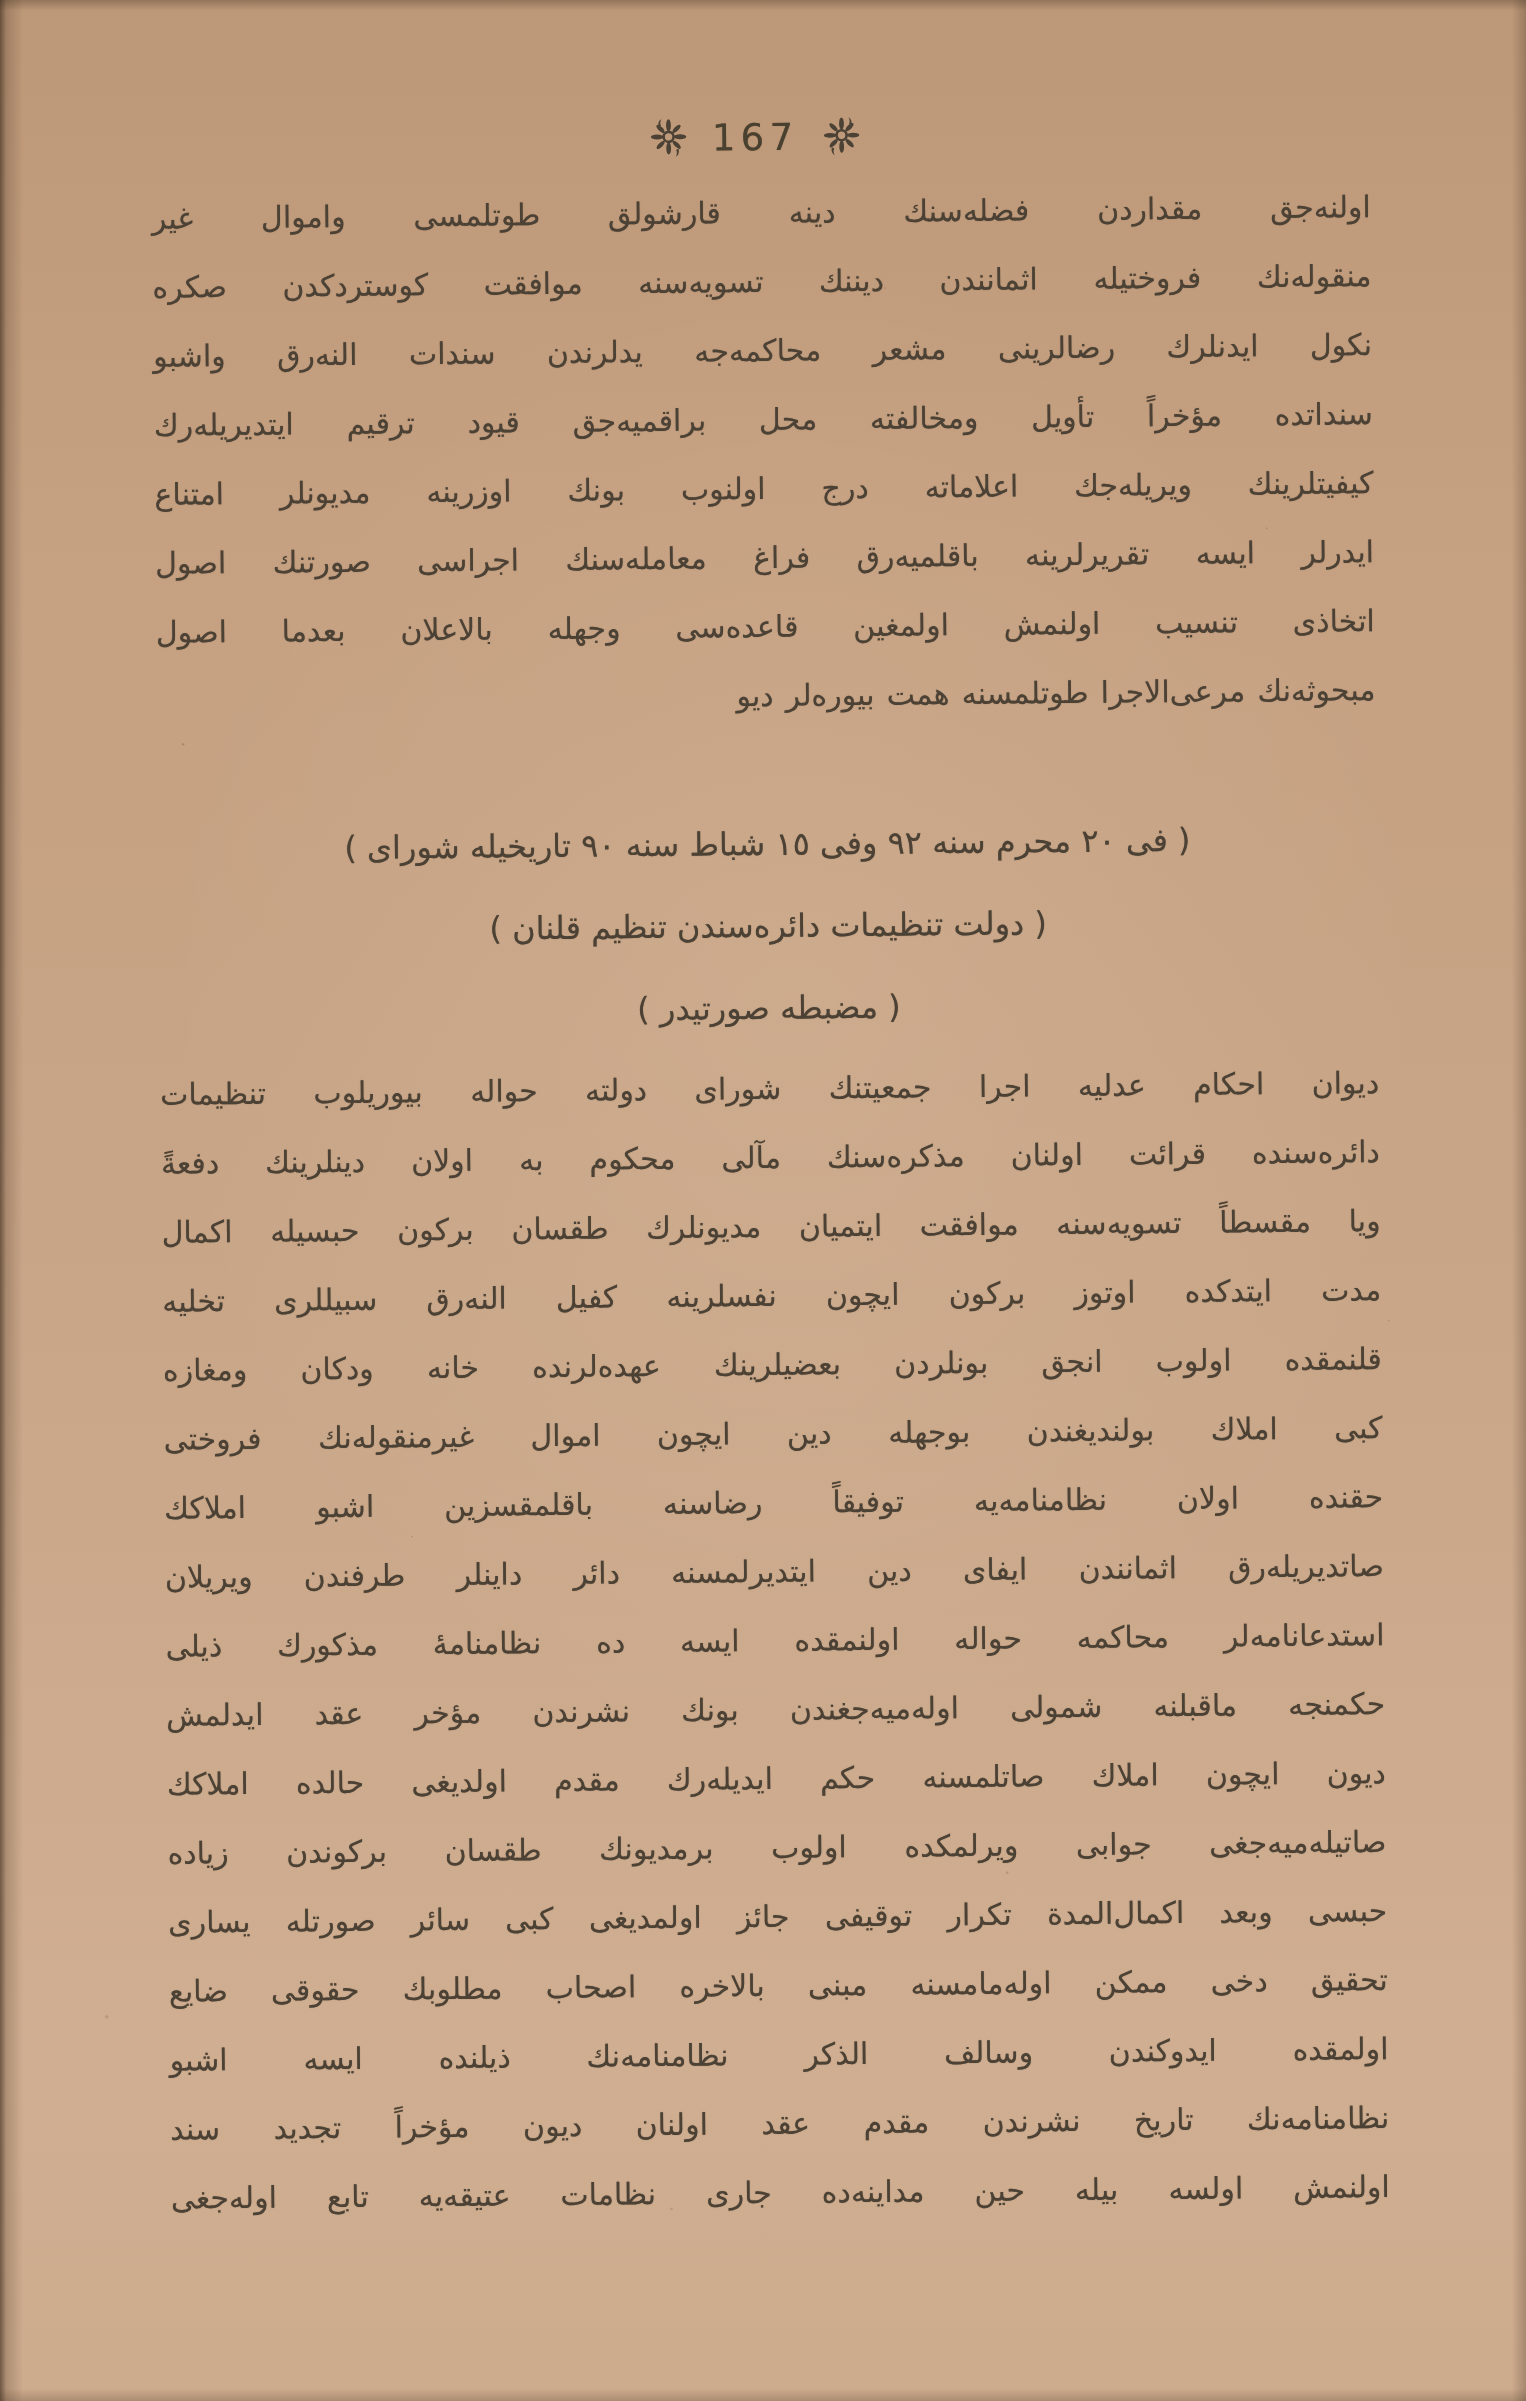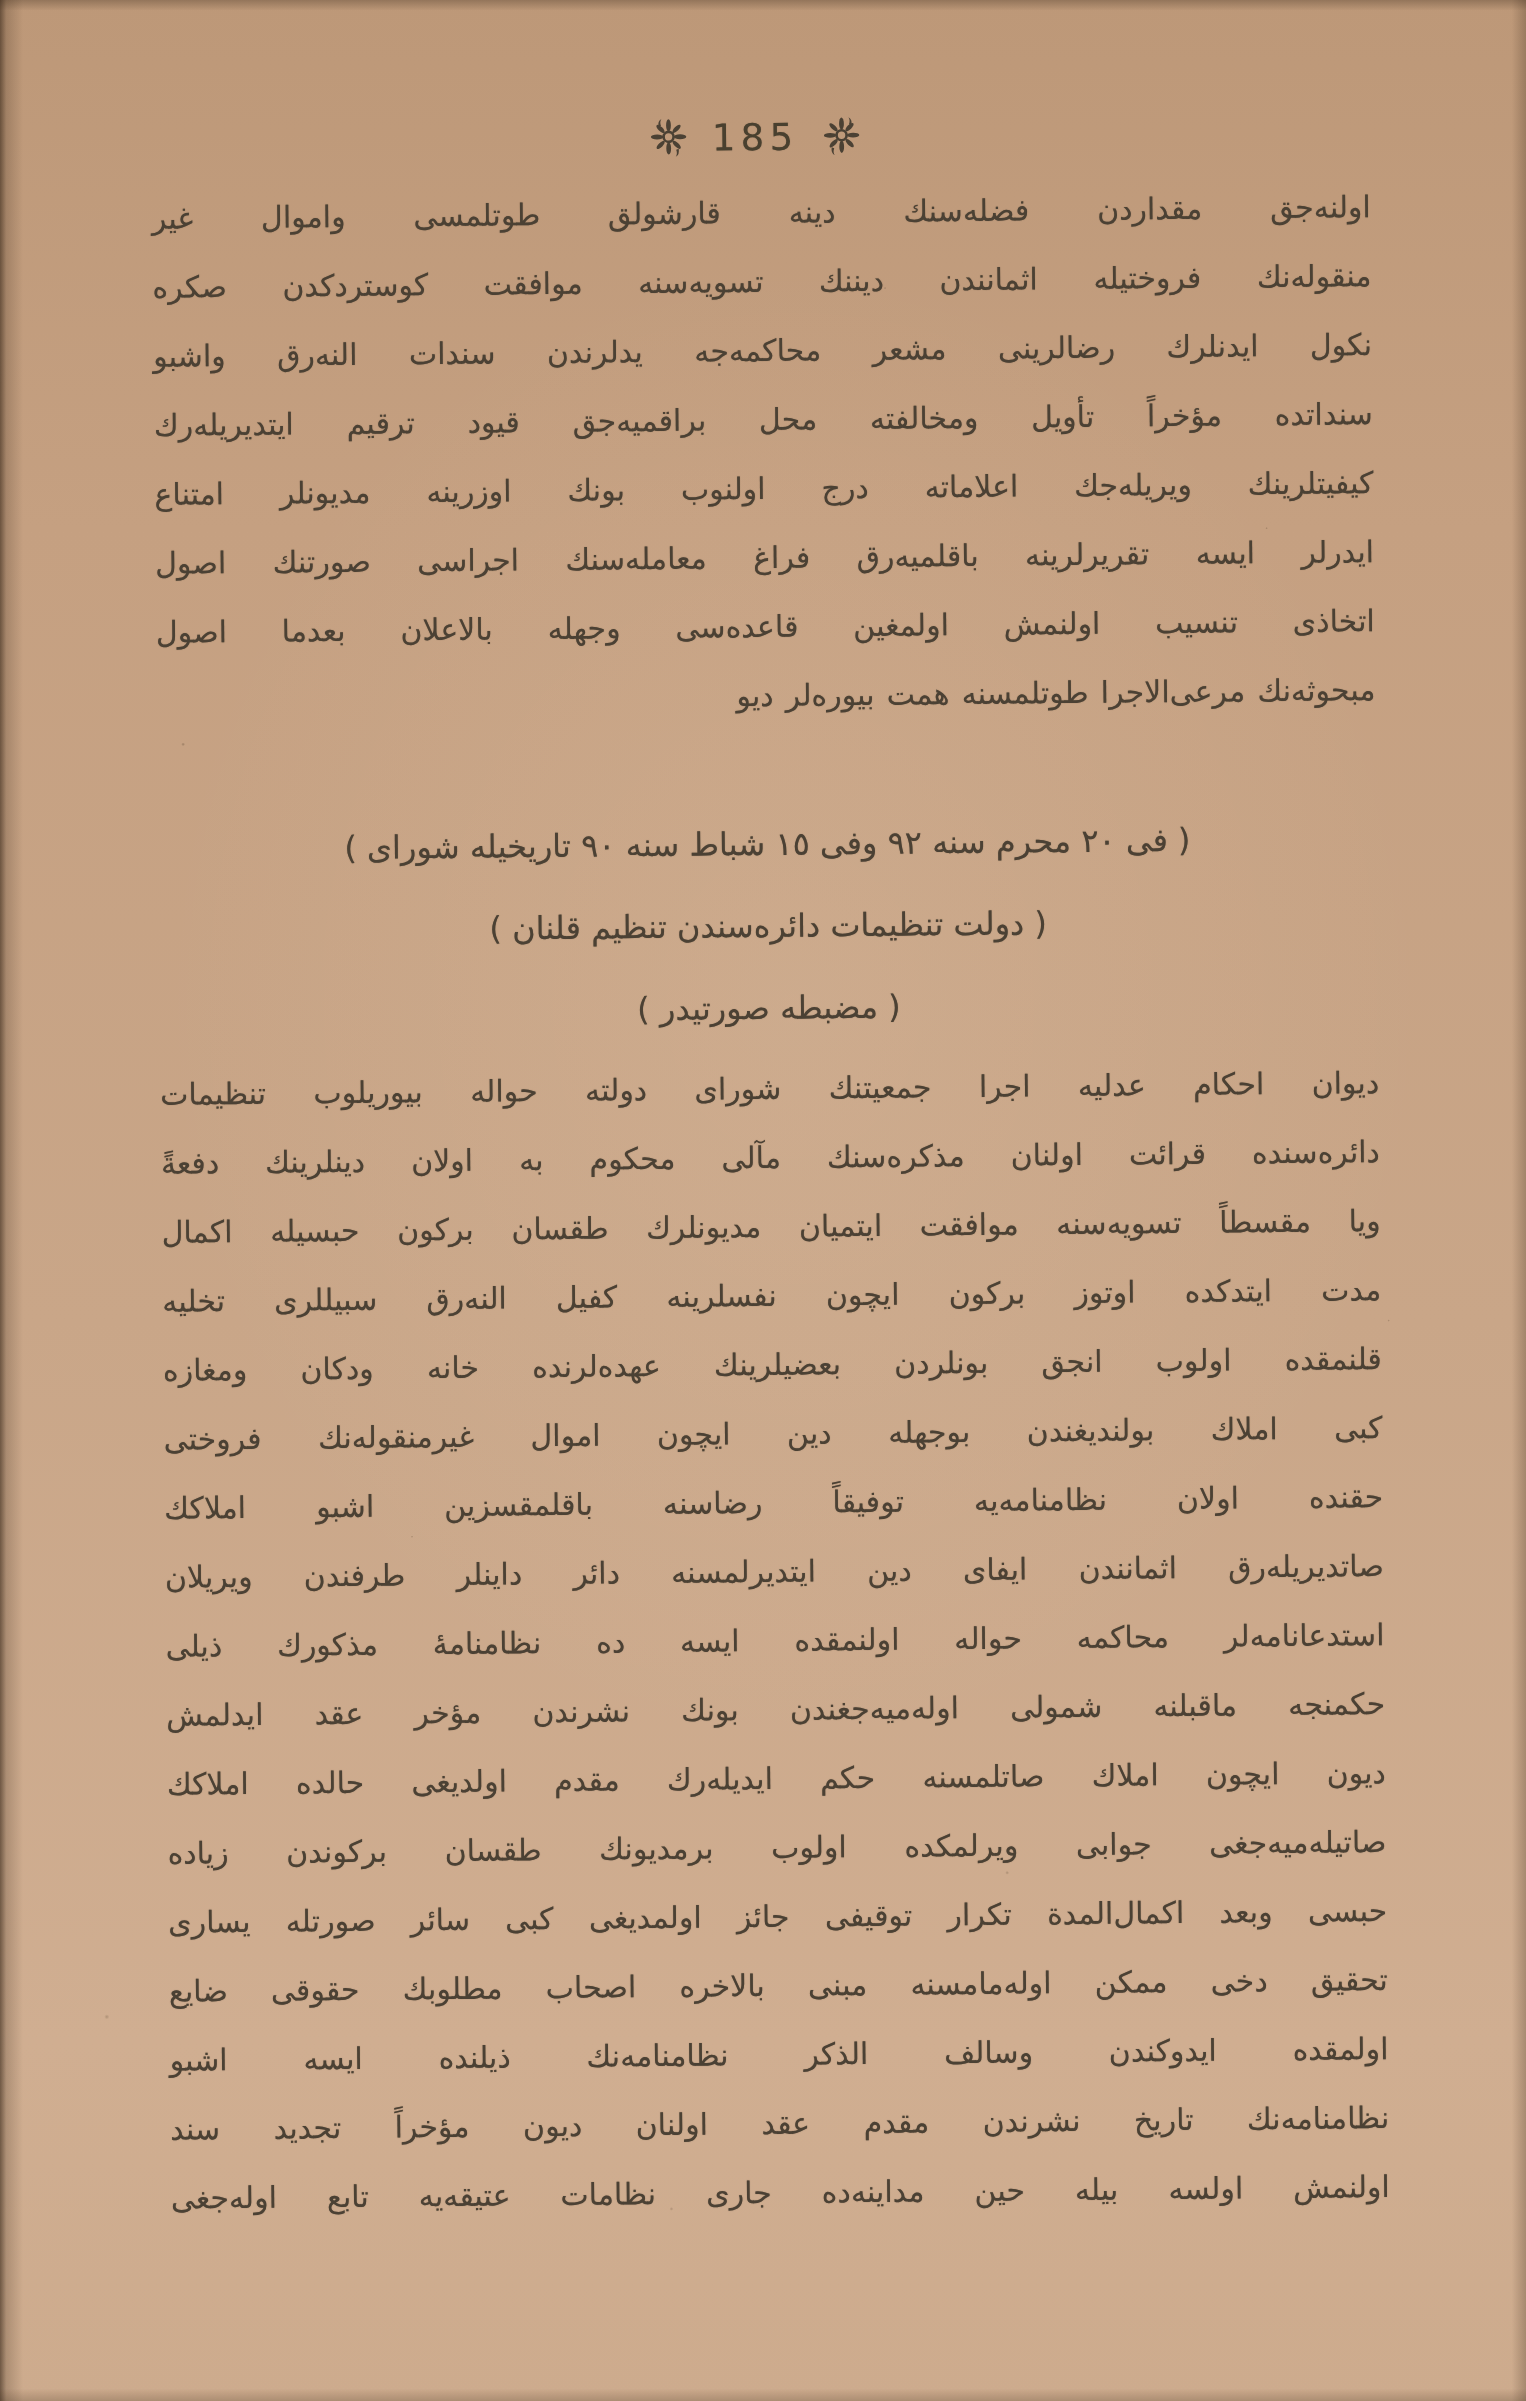--- a/index.html
+++ b/index.html
@@ -82,21 +82,21 @@
           <ellipse cx="8.5" cy="22" rx="6.2" ry="2.4"></ellipse>
           <ellipse cx="31.5" cy="22" rx="6.2" ry="2.4"></ellipse>
           <ellipse cx="12" cy="14" rx="2.2" ry="5.4" transform="rotate(-45 12 14)"></ellipse>
           <ellipse cx="28" cy="14" rx="2.2" ry="5.4" transform="rotate(45 28 14)"></ellipse>
           <ellipse cx="12" cy="30" rx="2.2" ry="5.4" transform="rotate(45 12 30)"></ellipse>
           <ellipse cx="28" cy="30" rx="2.2" ry="5.4" transform="rotate(-45 28 30)"></ellipse>
           <path d="M27 4 q4 2 3 8 l-2.5-1 q1.5-4 -0.5-7z"></path>
           <path d="M13 42 q-4 -2 -3 -8 l2.5 1 q-1.5 4 0.5 7z"></path>
         </g>
       </svg>
-      <span class="pagenum">185</span>
+      <span class="pagenum">167</span>
       <svg class="orn" viewBox="0 0 40 46">
         <g fill="#4b4134">
           <circle cx="20" cy="22" r="5" fill="none" stroke="#4b4134" stroke-width="2.6"></circle>
           <ellipse cx="20" cy="10.5" rx="2.4" ry="6.2"></ellipse>
           <ellipse cx="20" cy="33.5" rx="2.4" ry="6.2"></ellipse>
           <ellipse cx="8.5" cy="22" rx="6.2" ry="2.4"></ellipse>
           <ellipse cx="31.5" cy="22" rx="6.2" ry="2.4"></ellipse>
           <ellipse cx="12" cy="14" rx="2.2" ry="5.4" transform="rotate(-45 12 14)"></ellipse>
           <ellipse cx="28" cy="14" rx="2.2" ry="5.4" transform="rotate(45 28 14)"></ellipse>
           <ellipse cx="12" cy="30" rx="2.2" ry="5.4" transform="rotate(45 12 30)"></ellipse>

